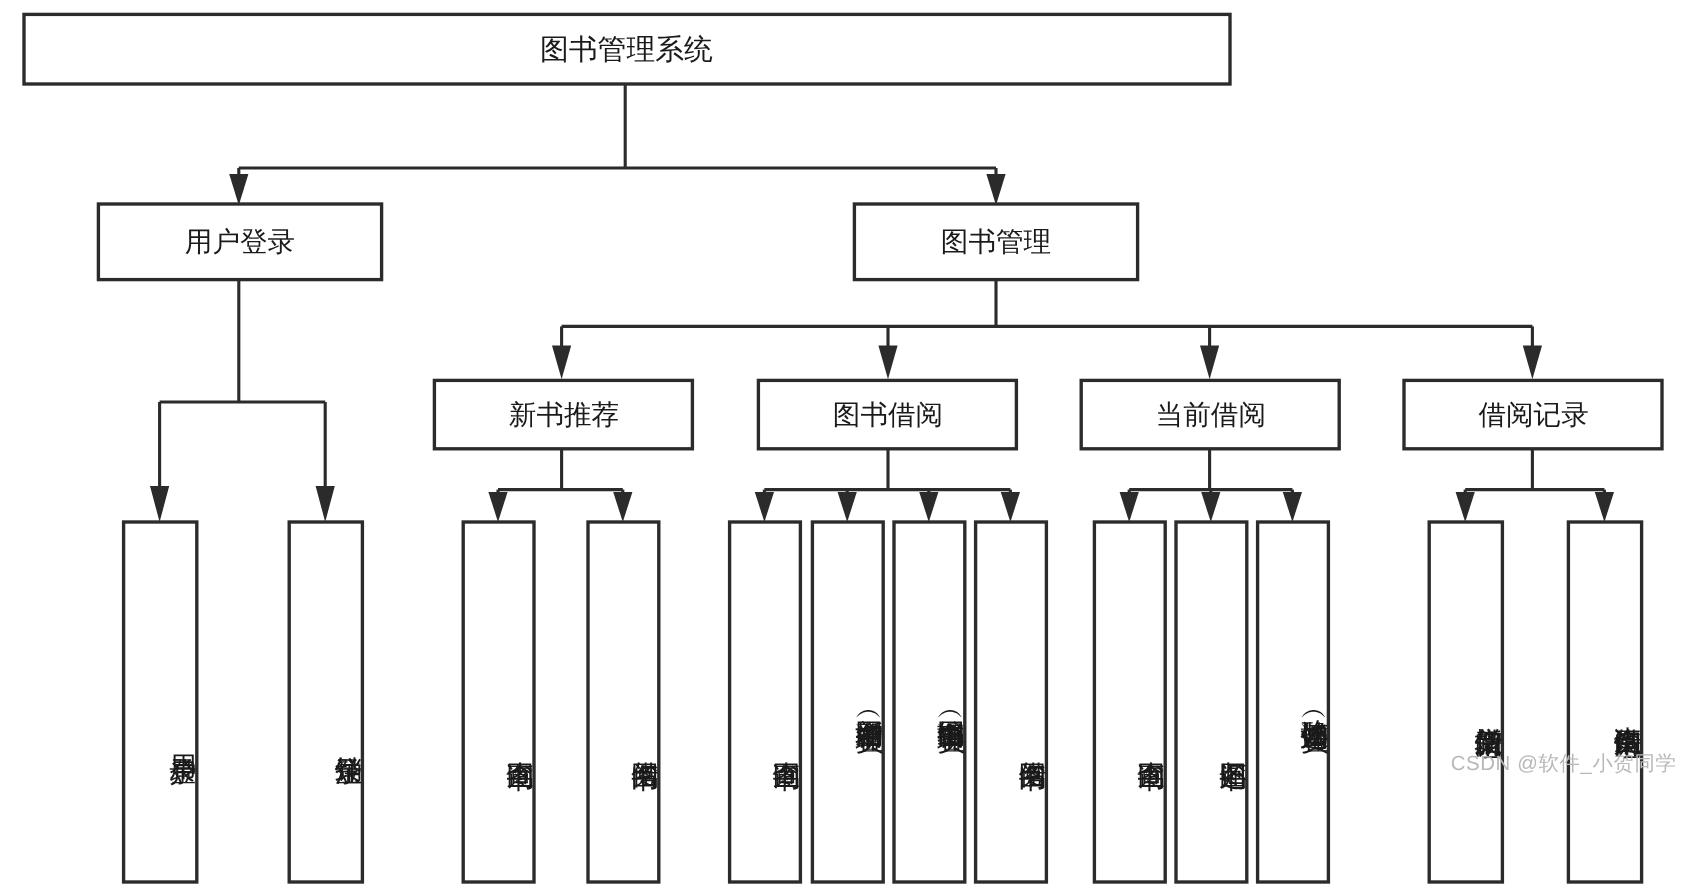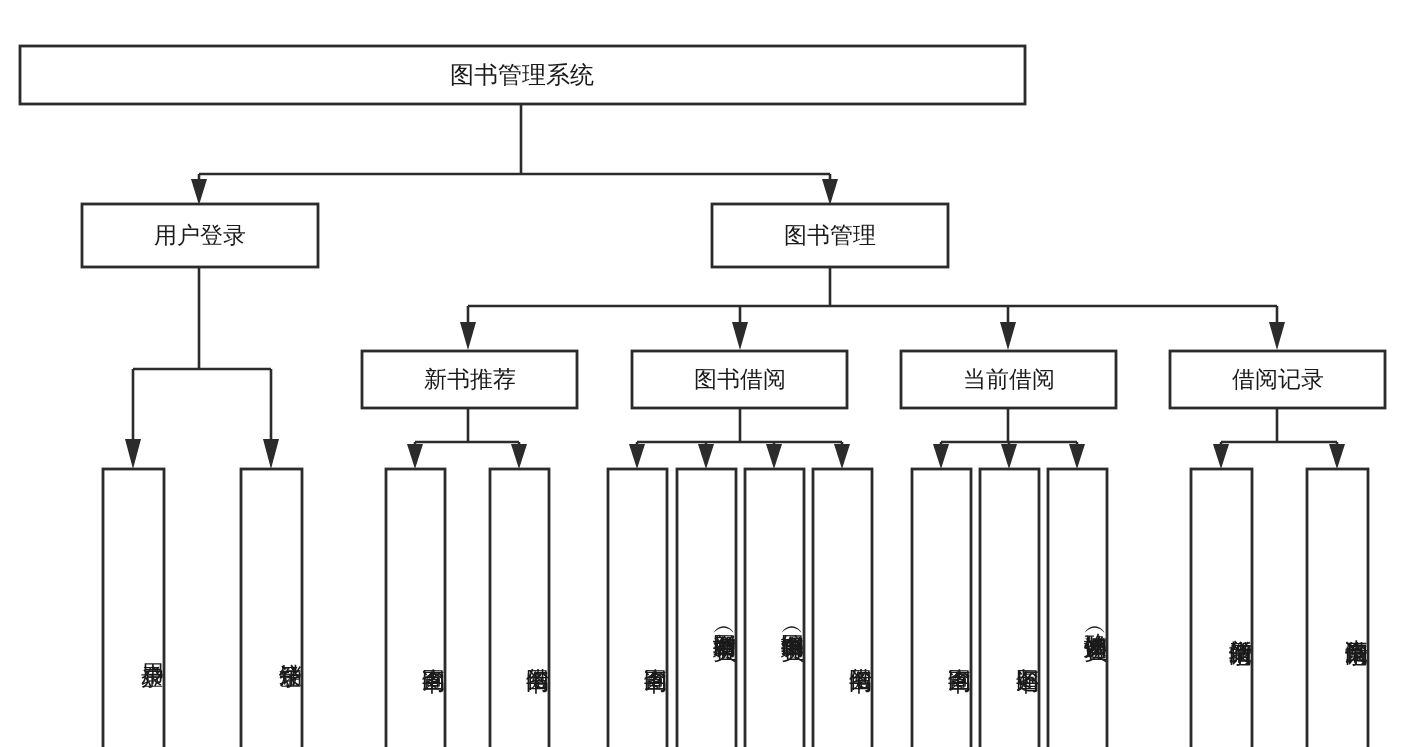--- a/index.html
+++ b/index.html
@@ -11,21 +11,20 @@
     width: 1405px;
     height: 747px;
     font-family: "Liberation Sans", "DejaVu Sans", sans-serif;
     overflow: hidden;
     position: relative;
   }
   #diagram-root {
     position: relative;
     width: 1405px;
     height: 654px;
-    margin-top: 34px;
   }
   svg.diagram-svg {
     position: absolute;
     left: 0;
     top: 0;
     width: 1405px;
     height: 747px;
     display: block;
   }
   .edge-line {
@@ -231,14 +230,15 @@
   <div class="vert-label" style="left:745px; top:440px; width:59px; height:290px;">编辑图书（管理员）</div>
   <div class="vert-label" style="left:813px; top:505px; width:59px; height:225px;">借阅图书</div>
 
   <div class="vert-label" style="left:912px; top:505px; width:59px; height:225px;">查询图书</div>
   <div class="vert-label" style="left:980px; top:505px; width:59px; height:225px;">归还图书</div>
   <div class="vert-label" style="left:1048px; top:440px; width:59px; height:290px;">确认归还（管理员）</div>
 
   <div class="vert-label" style="left:1191px; top:450px; width:61px; height:280px;">新增借阅记录</div>
   <div class="vert-label" style="left:1307px; top:450px; width:61px; height:280px;">查询借阅记录</div>
 
+  <div class="watermark">CSDN @软件_小贺同学</div>
 
 </div>
 
 </body></html>

